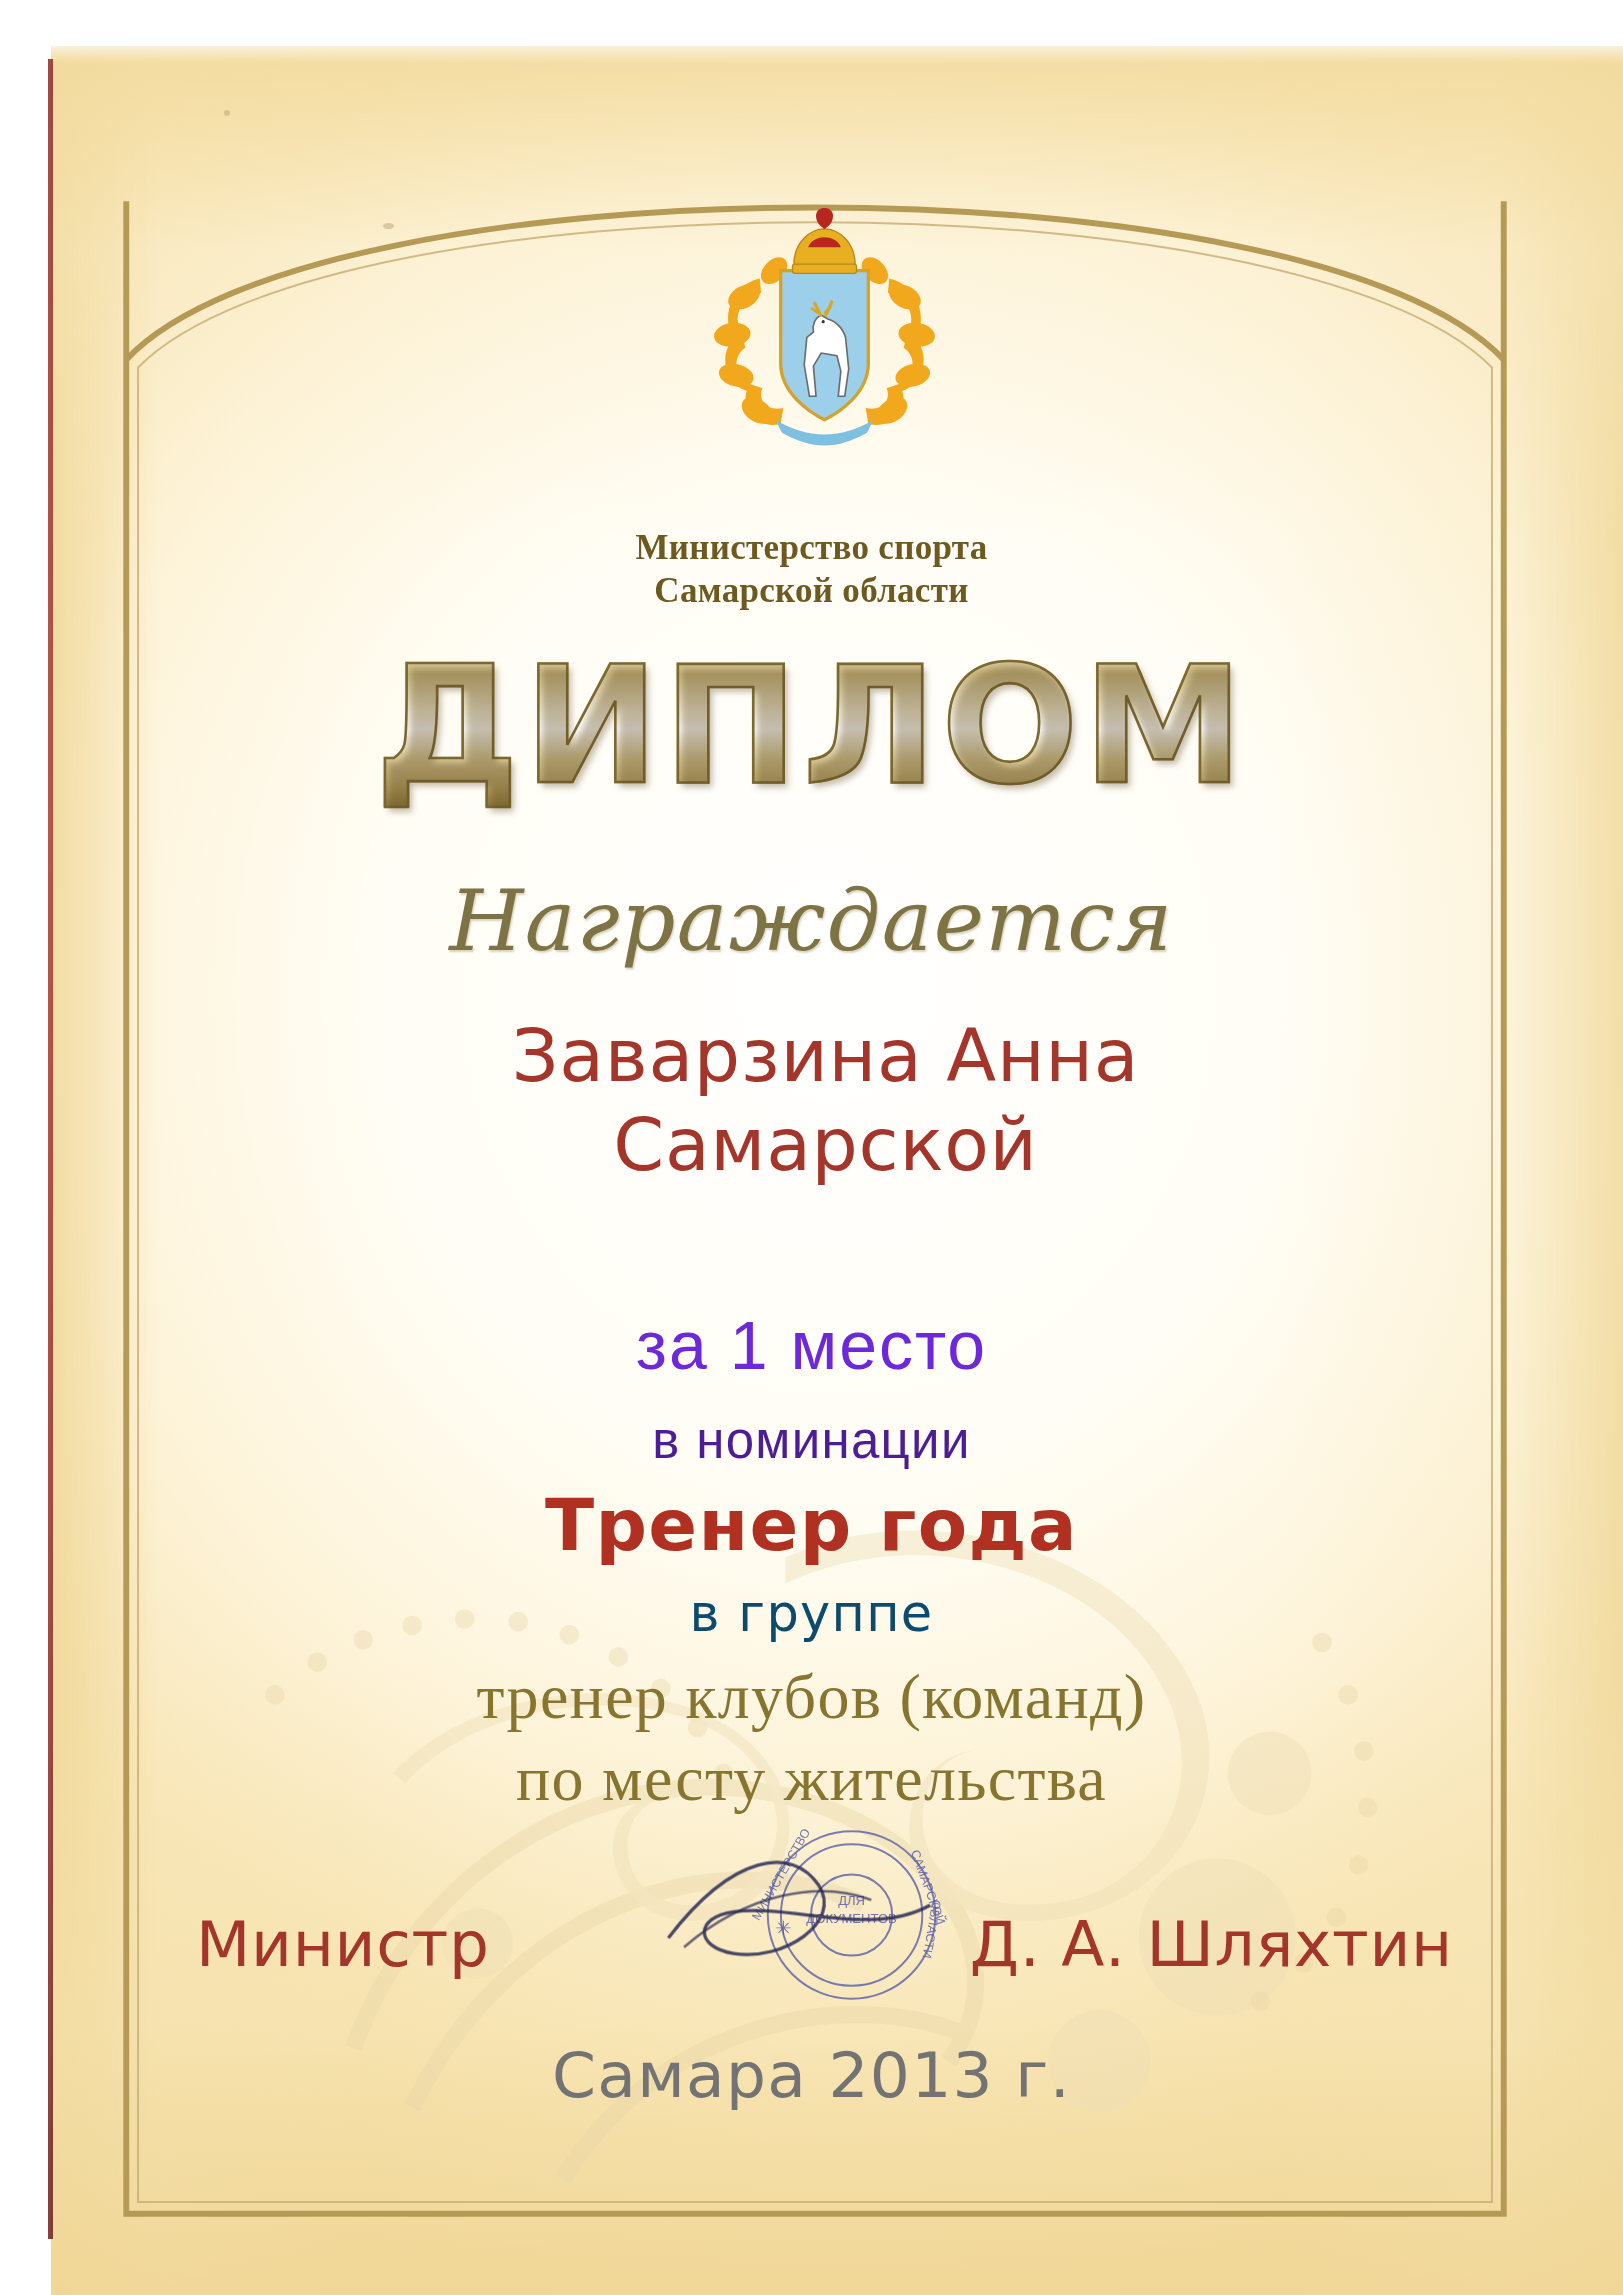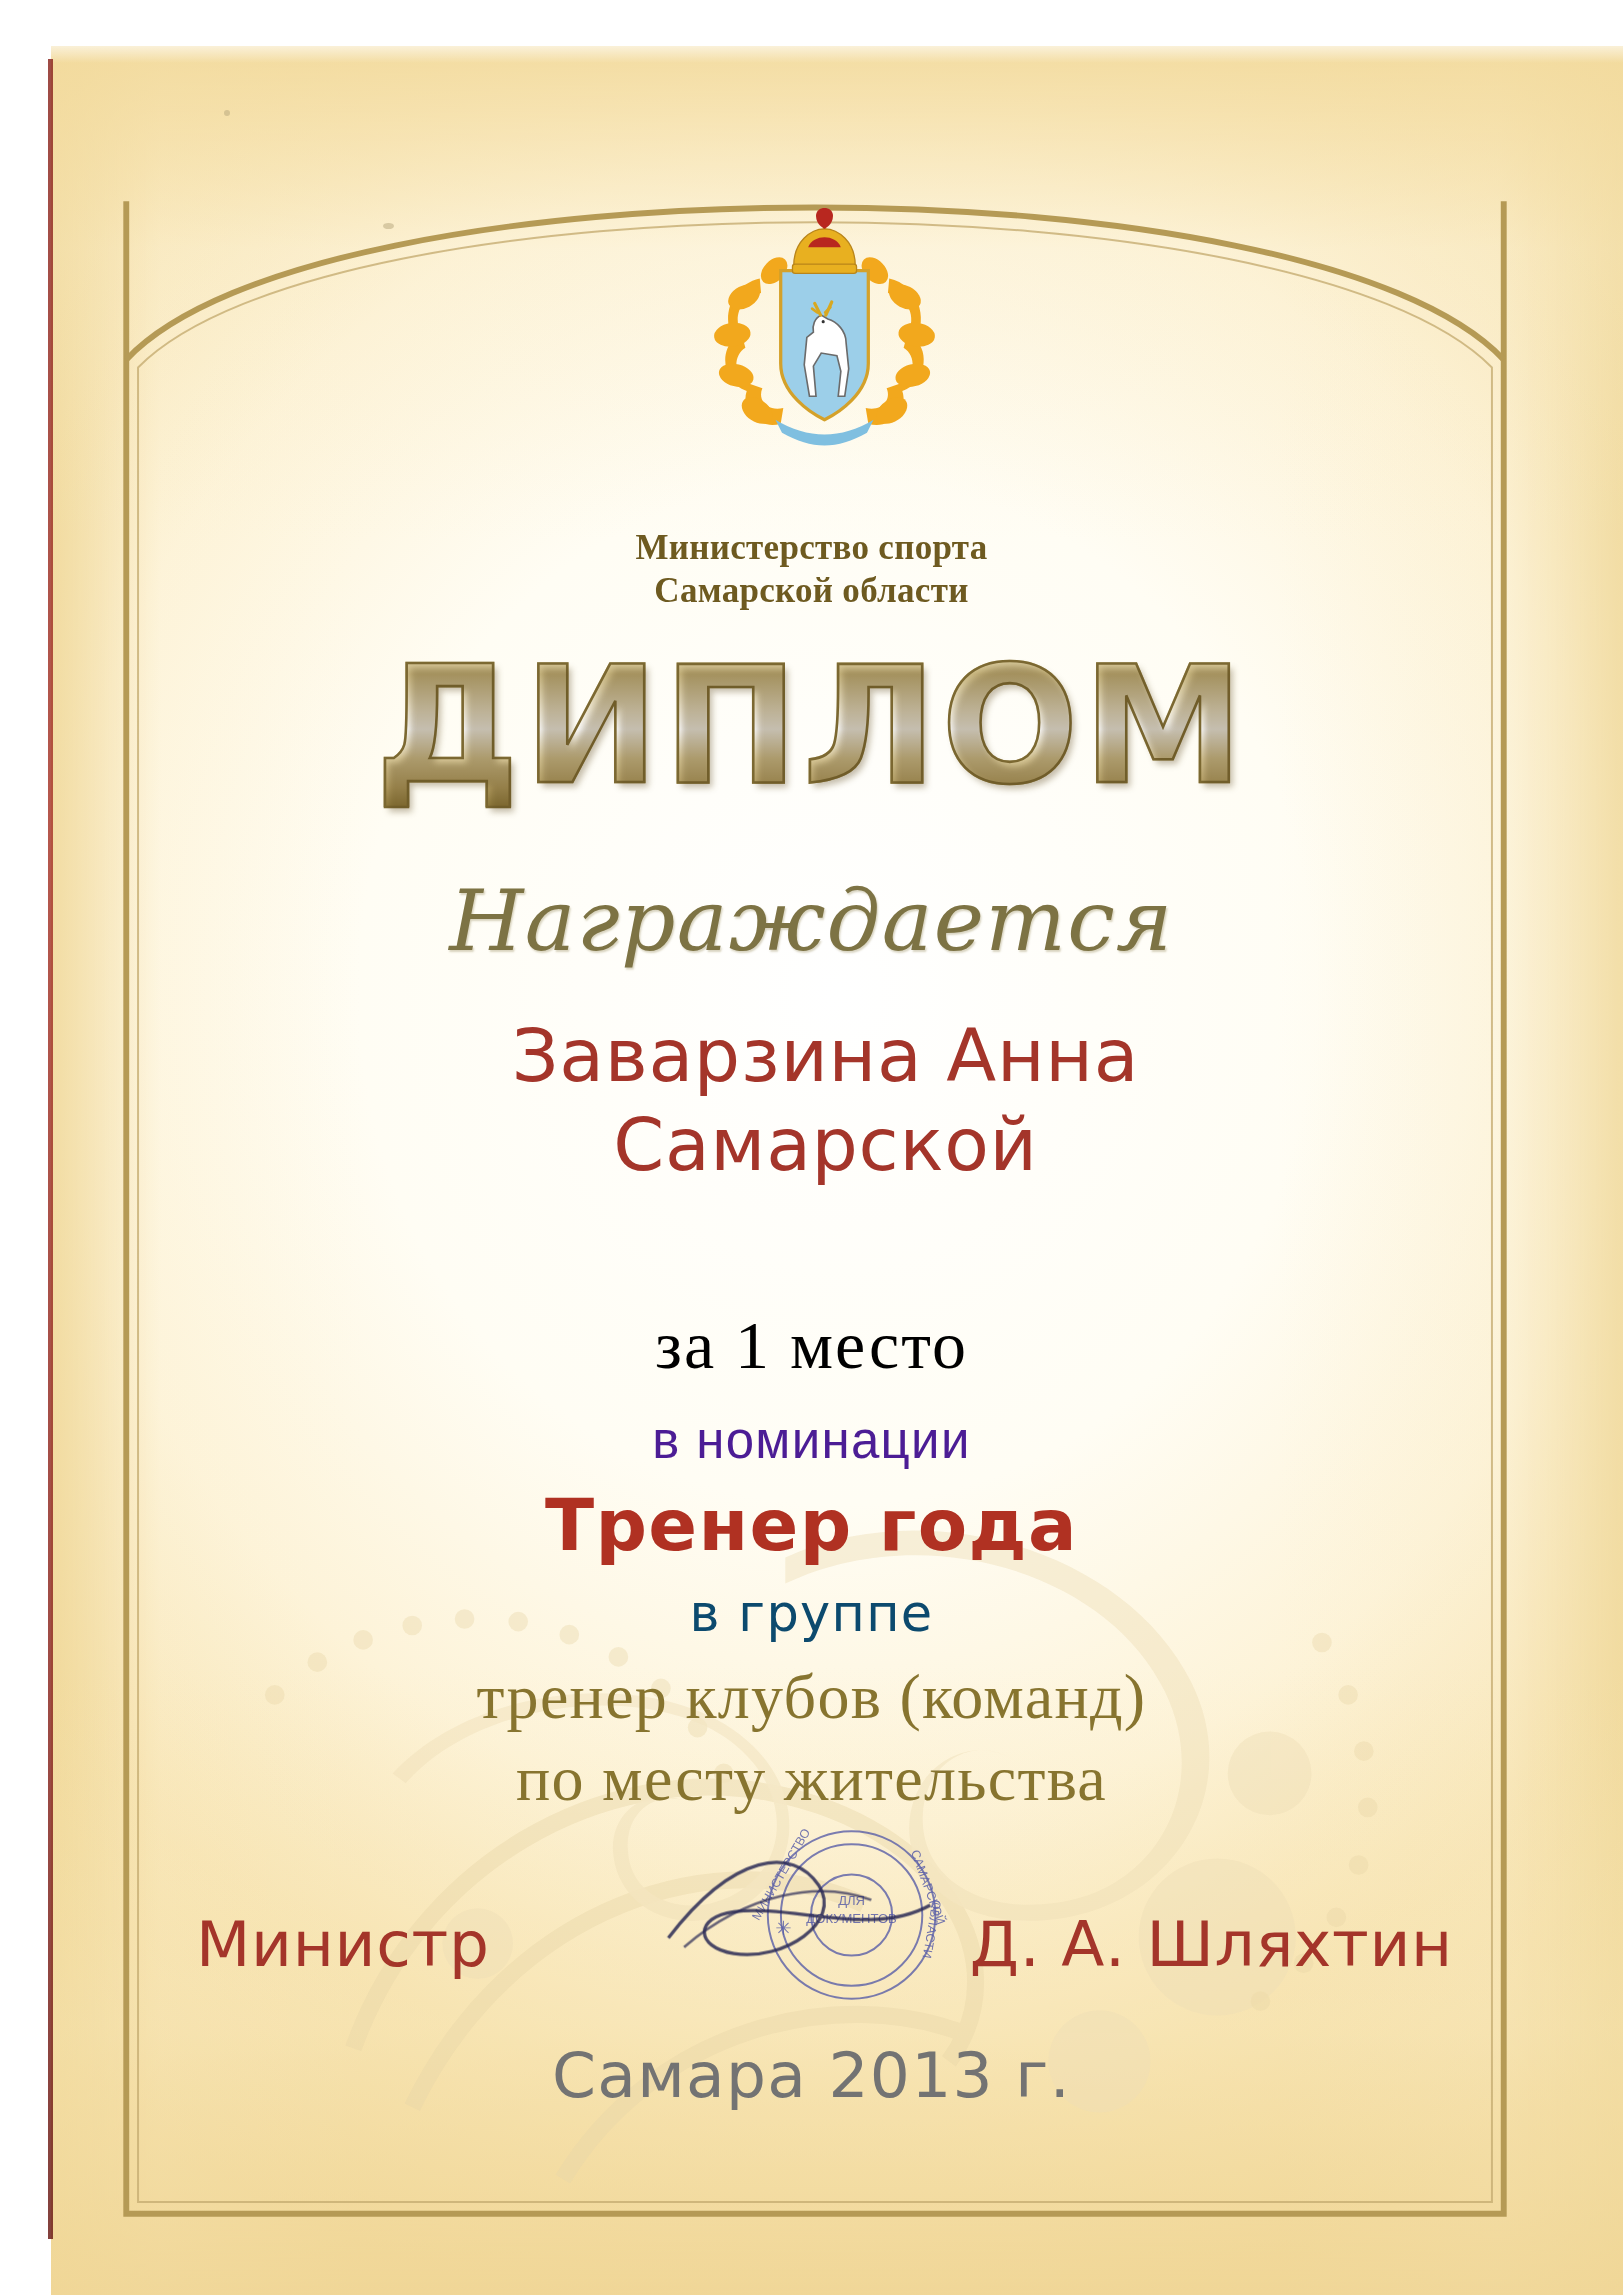--- a/index.html
+++ b/index.html
@@ -165,23 +165,23 @@
     color: #a4352a;
     letter-spacing: 0.7px;
     padding-left: 28px;
   }
 
   .place-line {
     position: absolute;
     left: 0; right: 0;
     top: 1306px;
     text-align: center;
-    font-family: Liberation Serif, serif;
+    font-family: Liberation Sans, sans-serif;
     font-size: 68px;
-    color: #000000;
+    color: #6d28d9;
     letter-spacing: 2px;
   }
 
   .nomination-label {
     position: absolute;
     left: 0; right: 0;
     top: 1411px;
     text-align: center;
     font-family: Liberation Sans, sans-serif;
     font-size: 51px;

